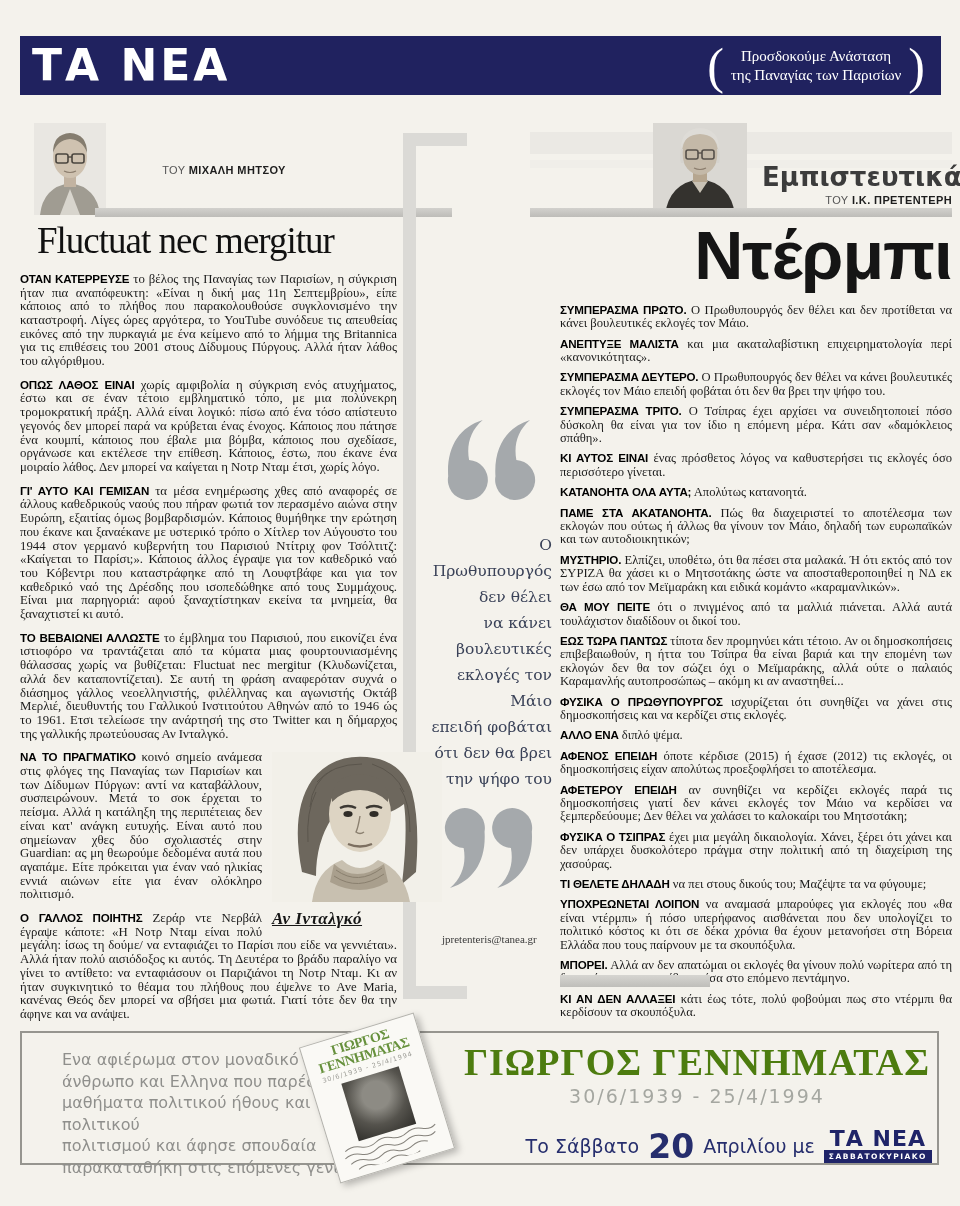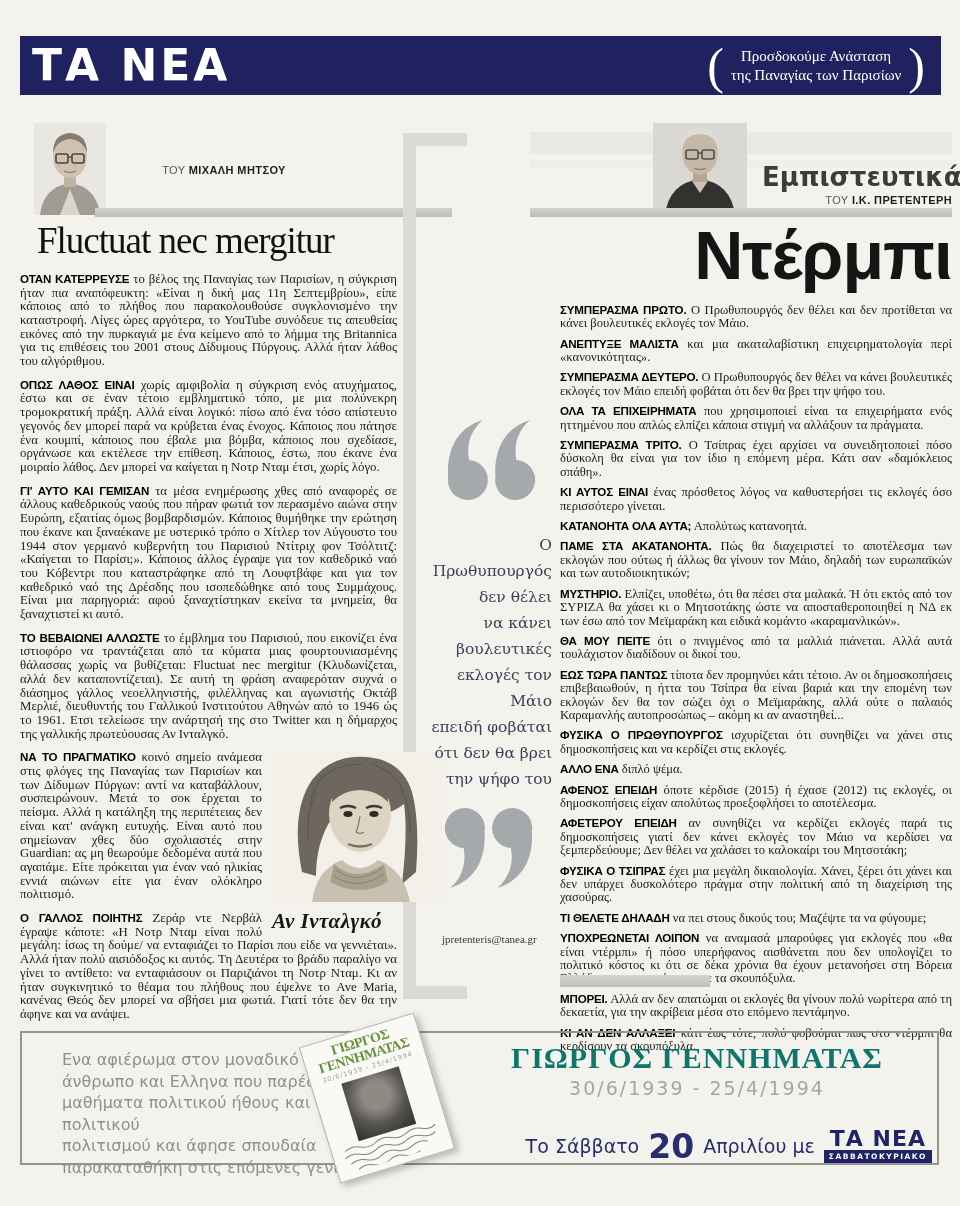--- a/index.html
+++ b/index.html
@@ -37,21 +37,21 @@
   .art p{font-size:12.8px;line-height:13.7px;text-align:justify;margin:0 0 9px;color:#1b1b1b;}
   .lead{font-family:"Liberation Sans",sans-serif;font-weight:bold;font-size:11.6px;
         color:#000;letter-spacing:-0.2px;}
   .art-right{left:560px;top:218px;width:392px;}
   .art-right h1{font-family:Liberation Sans, sans-serif;font-weight:bold;font-size:68px;line-height:1.1;
                 text-align:right;margin:0 0 10px;color:#151515;letter-spacing:-1px;}
   .art-right p{font-size:12.6px;line-height:13.4px;margin:0 0 6px;}
   figure.sketch{float:right;width:170px;margin:2px -45px 4px 10px;padding:0;}
   figure.sketch svg{display:block;}
   figcaption{font-family:"Liberation Serif",serif;font-weight:bold;font-style:italic;
-             font-size:21px;letter-spacing:.5px;margin-top:7px;color:#161616;}
+             font-size:17px;letter-spacing:.5px;margin-top:7px;color:#161616;text-decoration:underline;}
   .endbar{position:absolute;left:560px;top:975px;width:150px;height:12px;
           background:linear-gradient(#d6d5d1,#bfbeba);}
   
   .quote-col{position:absolute;left:428px;top:420px;width:124px;}
   .qmark{display:block;margin:0 auto;}
   .qtext{margin-top:32px;margin-bottom:16px;text-align:right;
          font-family:"DejaVu Serif",serif;font-size:15.5px;line-height:26px;color:#3a4258;}
   .email{position:absolute;left:442px;top:933px;font-size:11px;color:#3a3a3a;}
   
   .ad{position:absolute;left:20px;top:1031px;width:915px;height:130px;border:2px solid #96958f;}
@@ -59,22 +59,22 @@
             font-family:"DejaVu Sans",sans-serif;font-size:16px;line-height:21.5px;color:#8f8f8c;}
   .cover{position:absolute;left:295px;top:-6px;width:120px;height:142px;background:#faf9f5;
          border:1px solid #b3b2ac;transform:rotate(-17deg);box-shadow:3px 4px 7px rgba(0,0,0,.25);
          box-sizing:border-box;padding:5px 4px;text-align:center;}
   .cov-title{font-family:"Liberation Serif",serif;font-weight:bold;font-size:14px;line-height:14px;
              color:#67913d;letter-spacing:-.5px;}
   .cov-dates{font-family:"DejaVu Sans",sans-serif;font-size:6.5px;color:#9a9a94;letter-spacing:1px;margin-top:1px;}
   .cov-photo{width:60px;height:60px;margin:4px auto 2px;
              background:radial-gradient(circle at 50% 35%,#8d8b84 0 28%,#55534d 60%,#31302c 100%);}
   .ad-right{position:absolute;left:440px;top:10px;width:470px;text-align:center;}
-  .ad-name{font-family:"Liberation Serif",serif;font-weight:bold;font-size:30px;line-height:1;
-           color:#0f766e;letter-spacing:1px;}
+  .ad-name{font-family:"Liberation Serif",serif;font-weight:bold;font-size:38px;line-height:1;
+           color:#4d7c0f;letter-spacing:1px;}
   .ad-dates{font-family:"DejaVu Sans",sans-serif;font-size:19px;color:#a5a7a1;letter-spacing:2px;margin-top:4px;}
   .promo{position:absolute;left:440px;top:96px;width:470px;display:flex;justify-content:flex-end;
          align-items:center;gap:9px;font-family:"DejaVu Sans",sans-serif;color:#262e6d;}
   .promo-pre,.promo-post{font-size:19px;}
   .promo-day{font-size:33px;font-weight:bold;line-height:1;}
   .mini-logo{display:flex;flex-direction:column;align-items:center;}
   .mini-logo-title{font-family:"DejaVu Sans",sans-serif;font-weight:bold;font-size:22px;line-height:20px;
                    color:#1f2468;letter-spacing:1px;}
   .mini-logo-sub{background:#1f2468;color:#fff;font-size:7.5px;font-weight:bold;letter-spacing:1.5px;
                  padding:2px 5px;margin-top:1px;}
@@ -214,21 +214,20 @@
       </g>
     </svg>
   </div>
   <div class="email">jpretenteris@tanea.gr</div>
 
   <div class="art art-right">
     <h1>Ντέρμπι</h1>
     <p><b class="lead">ΣΥΜΠΕΡΑΣΜΑ ΠΡΩΤΟ.</b> <span>Ο Πρωθυπουργός δεν θέλει και δεν προτίθεται να κάνει βουλευτικές εκλογές τον Μάιο.</span></p>
     <p><b class="lead">ΑΝΕΠΤΥΞΕ ΜΑΛΙΣΤΑ</b> <span>και μια ακαταλαβίστικη επιχειρηματολογία περί «κανονικότητας».</span></p>
     <p><b class="lead">ΣΥΜΠΕΡΑΣΜΑ ΔΕΥΤΕΡΟ.</b> <span>Ο Πρωθυπουργός δεν θέλει να κάνει βουλευτικές εκλογές τον Μάιο επειδή φοβάται ότι δεν θα βρει την ψήφο του.</span></p>
-    <p><b class="lead">ΟΛΑ ΤΑ ΕΠΙΧΕΙΡΗΜΑΤΑ</b> <span>που χρησιμοποιεί είναι τα επιχειρήματα ενός ηττημένου που απλώς ελπίζει κάποια στιγμή να αλλάξουν τα πράγματα.</span></p>
     <p><b class="lead">ΣΥΜΠΕΡΑΣΜΑ ΤΡΙΤΟ.</b> <span>Ο Τσίπρας έχει αρχίσει να συνειδητοποιεί πόσο δύσκολη θα είναι για τον ίδιο η επόμενη μέρα. Κάτι σαν «δαμόκλειος σπάθη».</span></p>
     <p><b class="lead">ΚΙ ΑΥΤΟΣ ΕΙΝΑΙ</b> <span>ένας πρόσθετος λόγος να καθυστερήσει τις εκλογές όσο περισσότερο γίνεται.</span></p>
     <p><b class="lead">ΚΑΤΑΝΟΗΤΑ ΟΛΑ ΑΥΤΑ;</b> <span>Απολύτως κατανοητά.</span></p>
     <p><b class="lead">ΠΑΜΕ ΣΤΑ ΑΚΑΤΑΝΟΗΤΑ.</b> <span>Πώς θα διαχειριστεί το αποτέλεσμα των εκλογών που ούτως ή άλλως θα γίνουν τον Μάιο, δηλαδή των ευρωπαϊκών και των αυτοδιοικητικών;</span></p>
     <p><b class="lead">ΜΥΣΤΗΡΙΟ.</b> <span>Ελπίζει, υποθέτω, ότι θα πέσει στα μαλακά. Ή ότι εκτός από τον ΣΥΡΙΖΑ θα χάσει κι ο Μητσοτάκης ώστε να αποσταθεροποιηθεί η ΝΔ εκ των έσω από τον Μεϊμαράκη και ειδικά κομάντο «καραμανλικών».</span></p>
     <p><b class="lead">ΘΑ ΜΟΥ ΠΕΙΤΕ</b> <span>ότι ο πνιγμένος από τα μαλλιά πιάνεται. Αλλά αυτά τουλάχιστον διαδίδουν οι δικοί του.</span></p>
     <p><b class="lead">ΕΩΣ ΤΩΡΑ ΠΑΝΤΩΣ</b> <span>τίποτα δεν προμηνύει κάτι τέτοιο. Αν οι δημοσκοπήσεις επιβεβαιωθούν, η ήττα του Τσίπρα θα είναι βαριά και την επομένη των εκλογών δεν θα τον σώζει όχι ο Μεϊμαράκης, αλλά ούτε ο παλαιός Καραμανλής αυτοπροσώπως – ακόμη κι αν αναστηθεί...</span></p>
     <p><b class="lead">ΦΥΣΙΚΑ Ο ΠΡΩΘΥΠΟΥΡΓΟΣ</b> <span>ισχυρίζεται ότι συνηθίζει να χάνει στις δημοσκοπήσεις και να κερδίζει στις εκλογές.</span></p>
     <p><b class="lead">ΑΛΛΟ ΕΝΑ</b> <span>διπλό ψέμα.</span></p>
     <p><b class="lead">ΑΦΕΝΟΣ ΕΠΕΙΔΗ</b> <span>όποτε κέρδισε (2015) ή έχασε (2012) τις εκλογές, οι δημοσκοπήσεις είχαν απολύτως προεξοφλήσει το αποτέλεσμα.</span></p>

